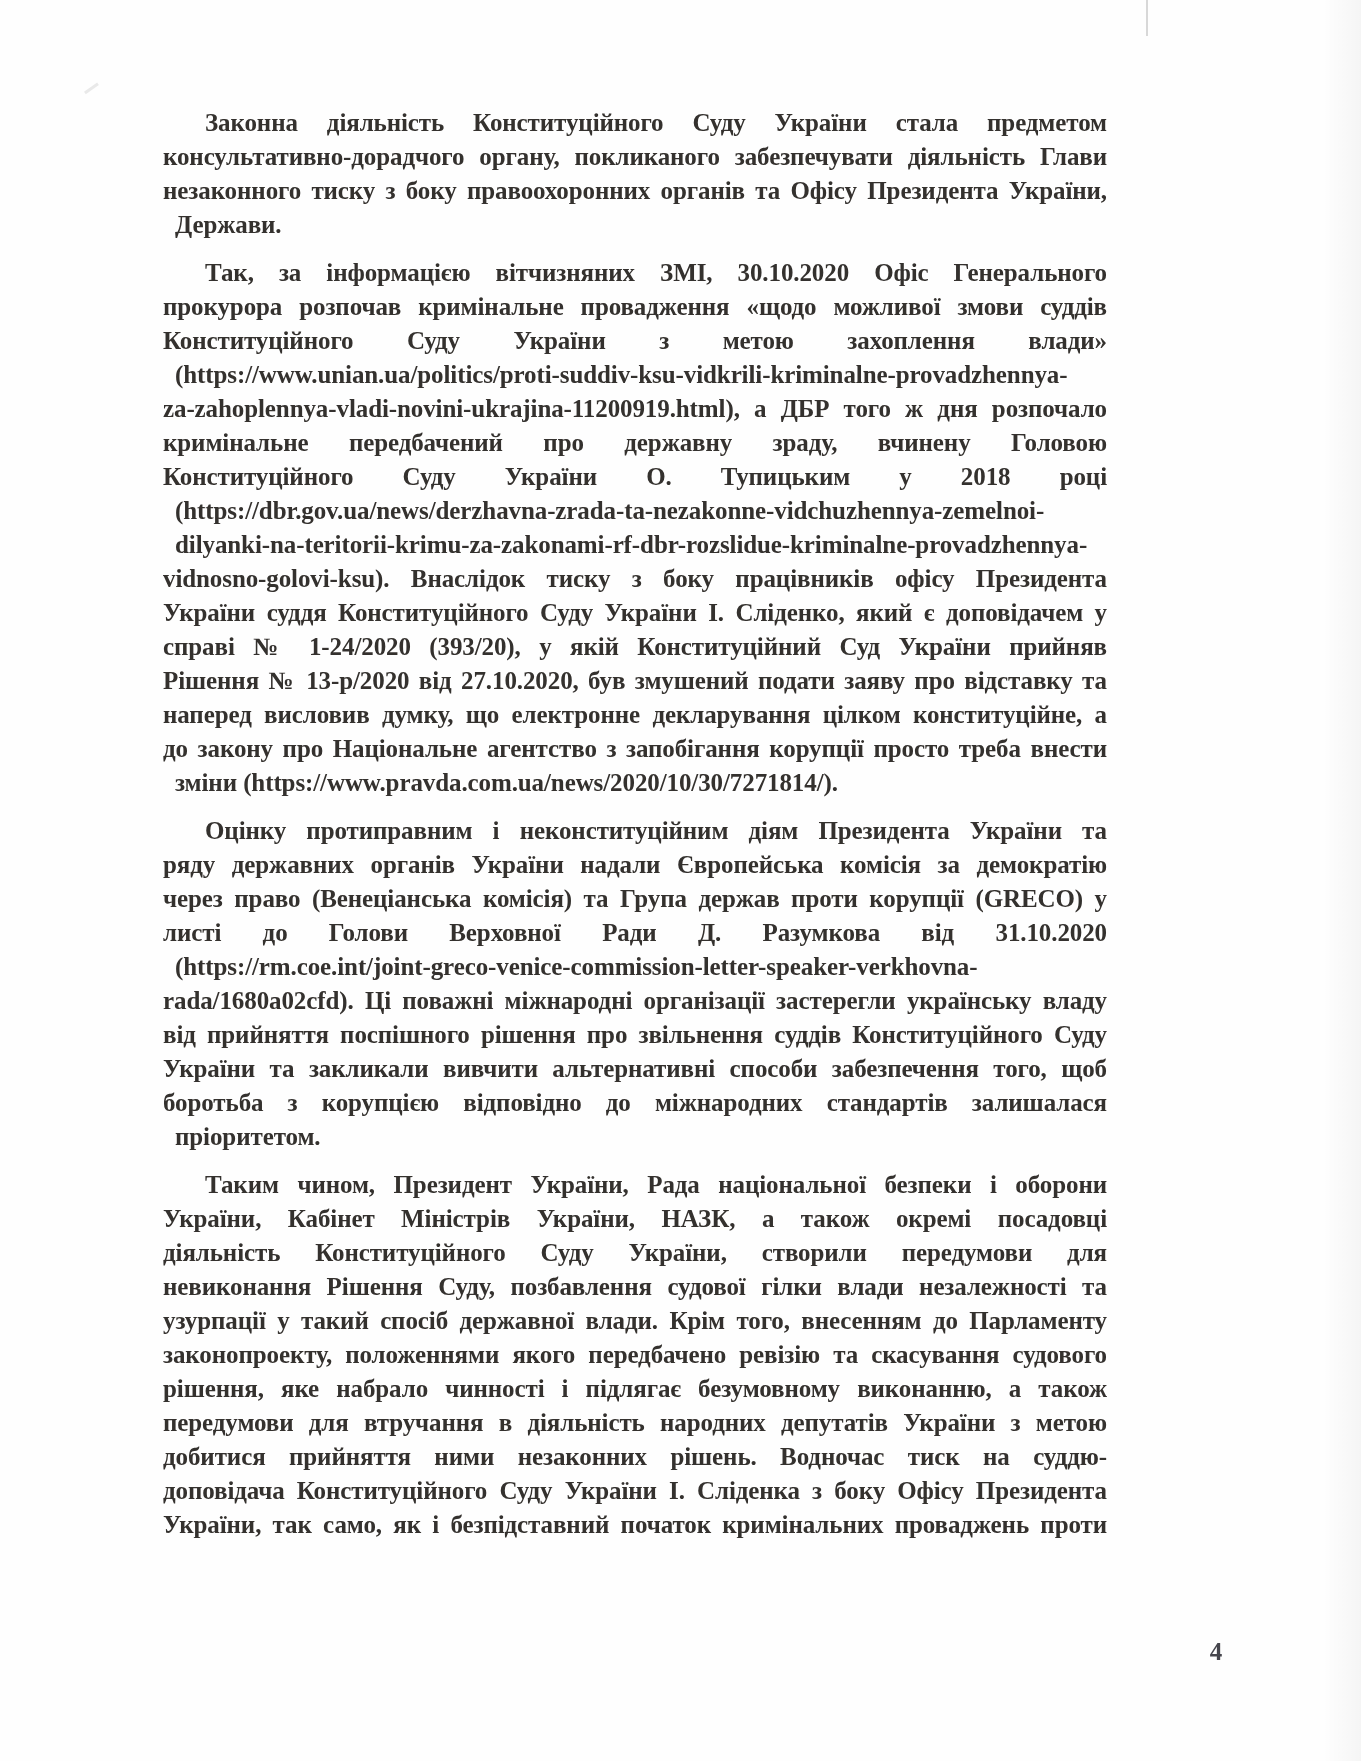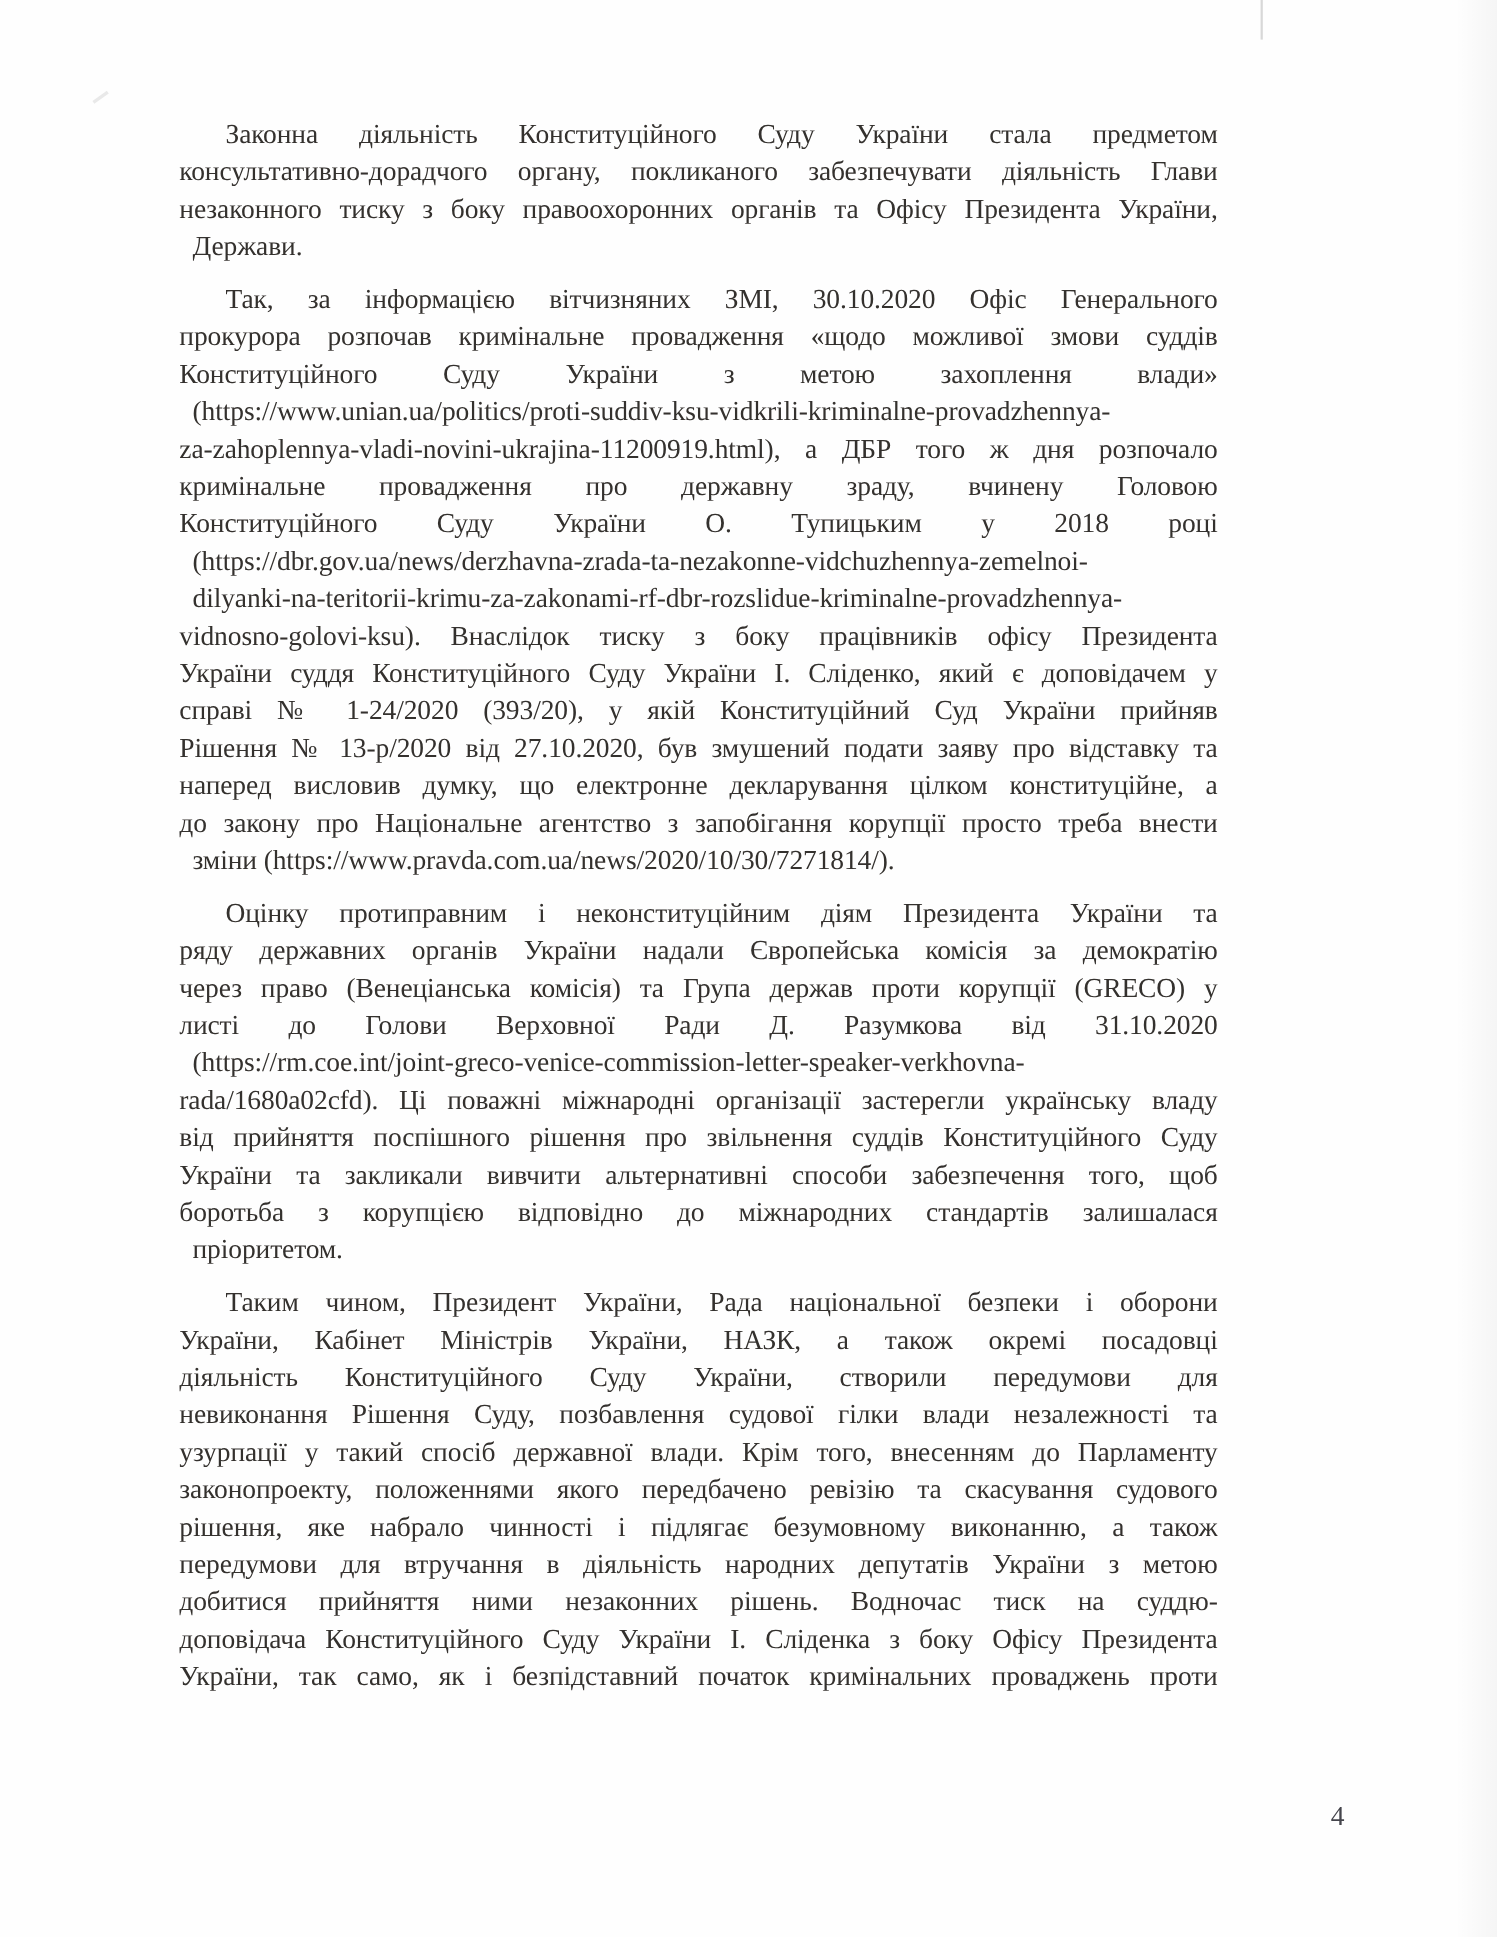--- a/index.html
+++ b/index.html
@@ -8,20 +8,21 @@
     background: #ffffff;
   }
   .page {
     position: relative;
     width: 1361px;
     height: 1761px;
     background: #fefefe;
     overflow: hidden;
     font-family: "Liberation Serif", "DejaVu Serif", serif;
     color: #34312e;
+    font-weight: bold;
   }
   
   .edge-band {
     position: absolute;
     right: 0;
     top: 0;
     width: 38px;
     height: 1761px;
     background: linear-gradient(to right, rgba(0,0,0,0), rgba(0,0,0,0.035));
   }
@@ -93,21 +94,21 @@
         <div class="line">консультативно-дорадчого органу, покликаного забезпечувати діяльність Глави</div>
         <div class="line">незаконного тиску з боку правоохоронних органів та Офісу Президента України,</div>
         <div class="line left">Держави.</div>
       </div>
       <div class="para">
         <div class="line indent">Так, за інформацією вітчизняних ЗМІ, 30.10.2020 Офіс Генерального</div>
         <div class="line">прокурора розпочав кримінальне провадження «щодо можливої змови суддів</div>
         <div class="line">Конституційного Суду України з метою захоплення влади»</div>
         <div class="line left">(https://www.unian.ua/politics/proti-suddiv-ksu-vidkrili-kriminalne-provadzhennya-</div>
         <div class="line">za-zahoplennya-vladi-novini-ukrajina-11200919.html), а ДБР того ж дня розпочало</div>
-        <div class="line">кримінальне провадження про державну зраду, вчинену Головою</div>
+        <div class="line">кримінальне передбачений про державну зраду, вчинену Головою</div>
         <div class="line">Конституційного Суду України О. Тупицьким у 2018 році</div>
         <div class="line left">(https://dbr.gov.ua/news/derzhavna-zrada-ta-nezakonne-vidchuzhennya-zemelnoi-</div>
         <div class="line left">dilyanki-na-teritorii-krimu-za-zakonami-rf-dbr-rozslidue-kriminalne-provadzhennya-</div>
         <div class="line">vidnosno-golovi-ksu). Внаслідок тиску з боку працівників офісу Президента</div>
         <div class="line">України суддя Конституційного Суду України І. Сліденко, який є доповідачем у</div>
         <div class="line">справі № 1-24/2020 (393/20), у якій Конституційний Суд України прийняв</div>
         <div class="line">Рішення № 13-р/2020 від 27.10.2020, був змушений подати заяву про відставку та</div>
         <div class="line">наперед висловив думку, що електронне декларування цілком конституційне, а</div>
         <div class="line">до закону про Національне агентство з запобігання корупції просто треба внести</div>
         <div class="line left">зміни (https://www.pravda.com.ua/news/2020/10/30/7271814/).</div>

